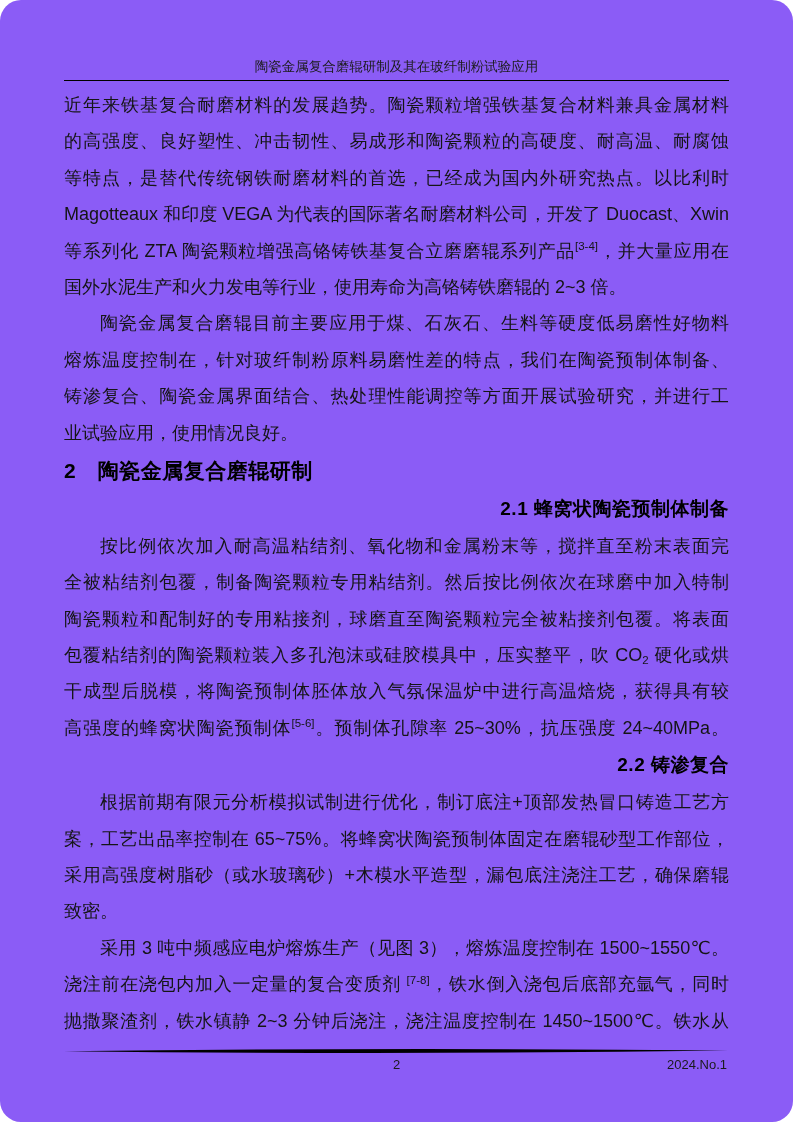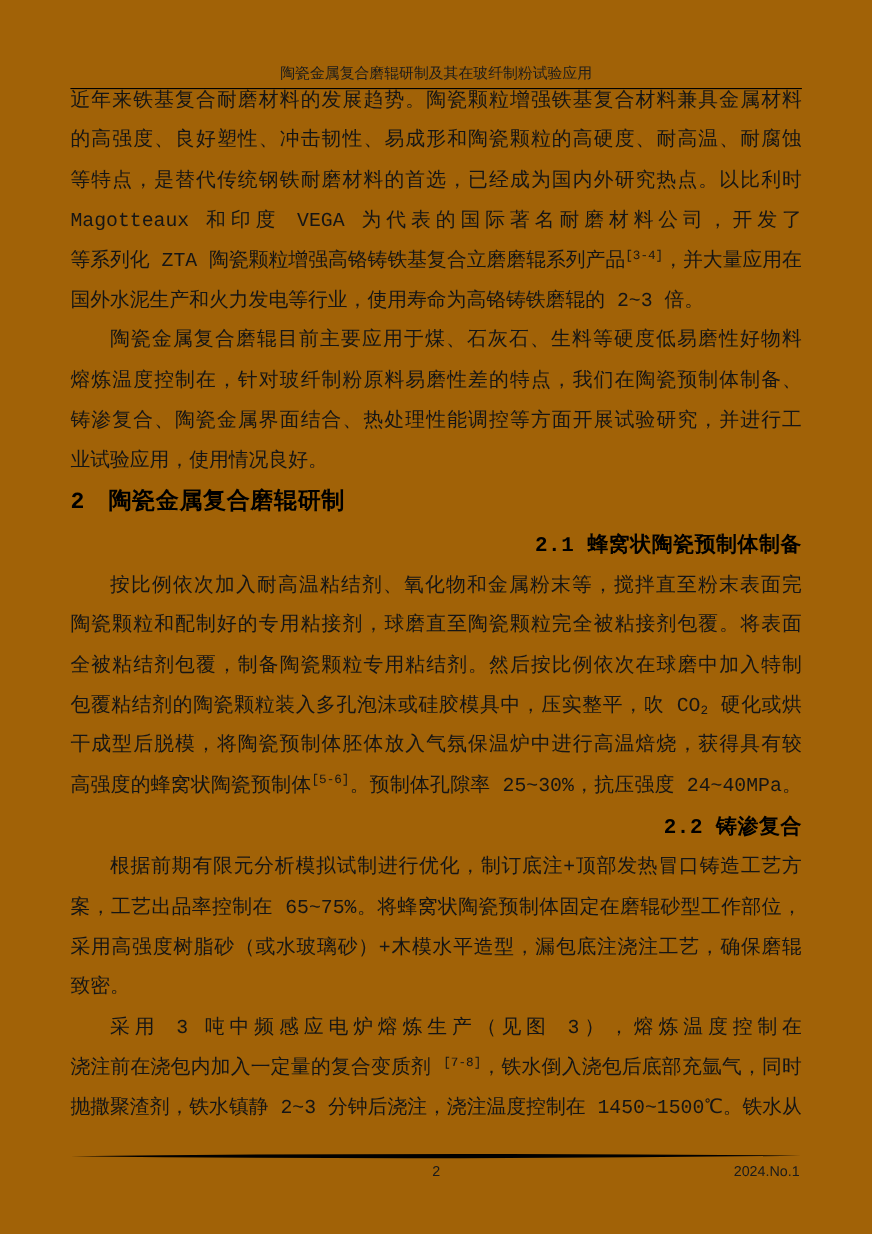--- a/index.html
+++ b/index.html
@@ -1,42 +1,43 @@
 <!DOCTYPE html>
 <html><head>
 <meta charset="utf-8">
 <style>
   html,body { margin:0; padding:0; background:#ffffff; }
   .page {
     position: relative;
     width: 793px; height: 1122px;
-    background: #a16207;
+    background: #8b5cf6;
     color: #141414;
     font-family: "Liberation Sans", "DejaVu Sans", sans-serif;
     overflow: hidden;
+    border-radius: 21px;
   }
   .running-header {
     position: absolute;
     left: 64px; top: 58px; width: 665px;
   }
   .running-title {
     text-align: center;
     font-size: 13.5px;
     line-height: 18px;
     color: #1c1c1c;
     font-family: "Liberation Serif", "DejaVu Serif", serif;
   }
   .header-rule {
     margin-top: 4px;
     border-top: 1.5px solid #000;
     height: 0;
   }
   .doc-body {
     position: absolute;
-    left: 64px; top: 74px; width: 665px; font-family: Liberation Mono, monospace;
+    left: 64px; top: 87px; width: 665px;
   }
   .line {
     font-size: 18px;
     line-height: 36.4px;
     height: 36.4px;
     overflow: hidden;
     text-align: justify;
     color: #151515;
   }
   .line.just { text-align-last: justify; }
@@ -112,22 +113,22 @@
       <div class="line just"><span>Magotteaux 和印度 VEGA 为代表的国际著名耐磨材料公司，开发了 Duocast、Xwin</span></div>
       <div class="line just"><span>等系列化 ZTA 陶瓷颗粒增强高铬铸铁基复合立磨磨辊系列产品</span><sup class="cite">[3-4]</sup><span>，并大量应用在</span></div>
       <div class="line"><span>国外水泥生产和火力发电等行业，使用寿命为高铬铸铁磨辊的 2~3 倍。</span></div>
       <div class="line just ind"><span>陶瓷金属复合磨辊目前主要应用于煤、石灰石、生料等硬度低易磨性好物料</span></div>
       <div class="line just"><span>熔炼温度控制在，针对玻纤制粉原料易磨性差的特点，我们在陶瓷预制体制备、</span></div>
       <div class="line just"><span>铸渗复合、陶瓷金属界面结合、热处理性能调控等方面开展试验研究，并进行工</span></div>
       <div class="line"><span>业试验应用，使用情况良好。</span></div>
       <div class="h1">2　陶瓷金属复合磨辊研制</div>
       <div class="h2">2.1 蜂窝状陶瓷预制体制备</div>
       <div class="line just ind"><span>按比例依次加入耐高温粘结剂、氧化物和金属粉末等，搅拌直至粉末表面完</span></div>
+      <div class="line just"><span>全被粘结剂包覆，制备陶瓷颗粒专用粘结剂。然后按比例依次在球磨中加入特制</span></div>
       <div class="line just"><span>陶瓷颗粒和配制好的专用粘接剂，球磨直至陶瓷颗粒完全被粘接剂包覆。将表面</span></div>
-      <div class="line just"><span>全被粘结剂包覆，制备陶瓷颗粒专用粘结剂。然后按比例依次在球磨中加入特制</span></div>
       <div class="line just"><span>包覆粘结剂的陶瓷颗粒装入多孔泡沫或硅胶模具中，压实整平，吹 CO</span><sub class="chem">2</sub><span> 硬化或烘</span></div>
       <div class="line just"><span>干成型后脱模，将陶瓷预制体胚体放入气氛保温炉中进行高温焙烧，获得具有较</span></div>
       <div class="line just"><span>高强度的蜂窝状陶瓷预制体</span><sup class="cite">[5-6]</sup><span>。预制体孔隙率 25~30%，抗压强度 24~40MPa。</span></div>
       <div class="h2">2.2 铸渗复合</div>
       <div class="line just ind"><span>根据前期有限元分析模拟试制进行优化，制订底注+顶部发热冒口铸造工艺方</span></div>
       <div class="line just"><span>案，工艺出品率控制在 65~75%。将蜂窝状陶瓷预制体固定在磨辊砂型工作部位，</span></div>
       <div class="line just"><span>采用高强度树脂砂（或水玻璃砂）+木模水平造型，漏包底注浇注工艺，确保磨辊</span></div>
       <div class="line"><span>致密。</span></div>
       <div class="line just ind"><span>采用 3 吨中频感应电炉熔炼生产（见图 3），熔炼温度控制在 1500~1550℃。</span></div>
       <div class="line just"><span>浇注前在浇包内加入一定量的复合变质剂 </span><sup class="cite">[7-8]</sup><span>，铁水倒入浇包后底部充氩气，同时</span></div>

